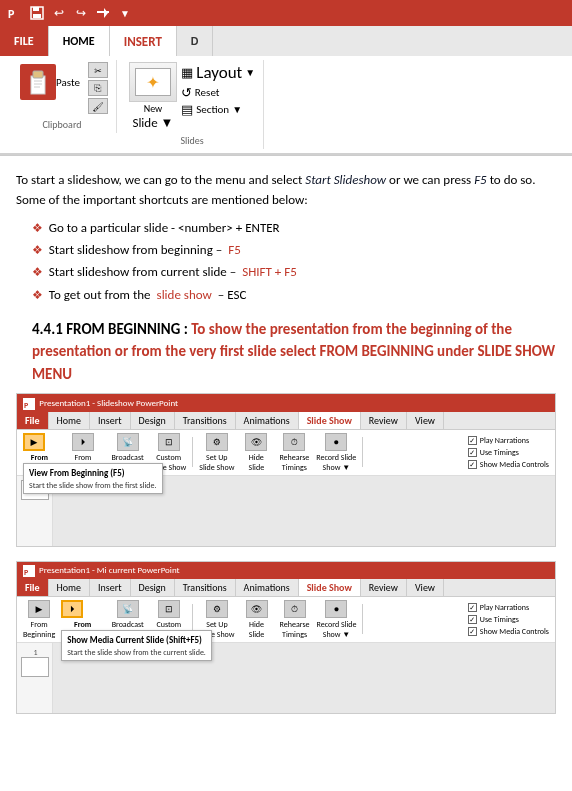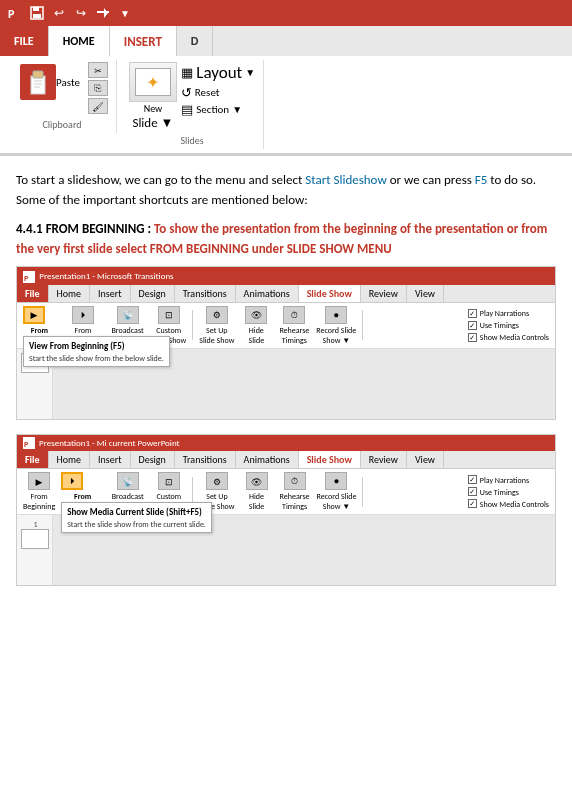--- a/index.html
+++ b/index.html
@@ -221,21 +221,22 @@
     }
 
     .intro-text {
       font-size: 13px;
       color: #000;
       line-height: 1.5;
       margin-bottom: 10px;
     }
 
     .intro-text span.highlight {
-      color: #0369a1;
+      color: #0f172a;
+      font-style: italic;
     }
 
     .bullet-list {
       list-style: none;
       margin: 8px 0 14px 16px;
     }
 
     .bullet-list li {
       font-size: 13px;
       color: #000;
@@ -252,24 +253,24 @@
       font-size: 12px;
       flex-shrink: 0;
       margin-top: 1px;
     }
 
     .bullet-list li span.red {
       color: #c0392b;
     }
 
     .section-heading {
-      font-size: 13px;
+      font-size: 15px;
       font-weight: 400;
       color: #000;
-      margin: 8px 0 6px 0;
+      margin: 8px 0 6px 16px;
       line-height: 1.5;
     }
 
     .section-heading span.red {
       color: #c0392b;
     }
 
     
     .pp-screenshot {
       border: 1px solid #ccc;
@@ -538,53 +539,59 @@
     </div>
   </div>
 </div>
 
 <div class="main-content">
   <p class="intro-text">
     To start a slideshow, we can go to the menu and select <span class="highlight">Start Slideshow</span> or we can press <span class="highlight">F5</span> to do so.<br>
     Some of the important shortcuts are mentioned below:
   </p>
 
+  <ul class="bullet-list">
+    <li>Go to a particular slide - &lt;number&gt; + ENTER</li>
+    <li>Start slideshow from beginning – <span class="red">F5</span></li>
+    <li>Start slideshow from current slide – <span class="red">SHIFT + F5</span></li>
+    <li>To get out from the <span class="red">slide show</span> – ESC</li>
+  </ul>
 
   <p class="section-heading">
     <strong>4.4.1 FROM BEGINNING : <span class="red">To show the presentation from the beginning of the presentation or from the very first slide select  FROM BEGINNING  under SLIDE SHOW MENU</span></strong>
   </p>
 
   <div class="pp-screenshot">
     <div class="pp-title-bar">
       <span>
         <svg width="12" height="12" viewBox="0 0 12 12" style="vertical-align:middle;margin-right:2px;">
           <rect width="12" height="12" fill="#fff"></rect>
           <text x="1" y="10" font-size="8" fill="#c0392b" font-weight="bold">P</text>
         </svg>
-        <span style="font-size:9px;">Presentation1 - Microsoft Transitions</span>
+        <span style="font-size:9px;">Presentation1 - Slideshow PowerPoint</span>
       </span>
     </div>
     <div class="pp-tabs-row">
       <div class="pp-tab file-tab" style="background:#c0392b;color:#fff;font-weight:700;">File</div>
       <div class="pp-tab">Home</div>
       <div class="pp-tab">Insert</div>
       <div class="pp-tab">Design</div>
       <div class="pp-tab">Transitions</div>
       <div class="pp-tab">Animations</div>
       <div class="pp-tab active-tab">Slide Show</div>
       <div class="pp-tab">Review</div>
       <div class="pp-tab">View</div>
     </div>
     <div class="pp-ribbon">
       <div class="pp-ribbon-btn pp-tooltip">
         <div class="pp-ribbon-icon active-icon">▶</div>
         <div style="font-size:8px;text-align:center;font-weight:600;">From<br>Beginning</div>
         <div class="tooltip-box">
           <div class="tooltip-title">View From Beginning (F5)</div>
-          <div class="tooltip-desc">Start the slide show from the below slide.</div>
+          <div class="tooltip-desc">Start the slide show from the first slide.</div>
         </div>
       </div>
       <div class="pp-ribbon-btn">
         <div class="pp-ribbon-icon">⏵</div>
         <div style="font-size:8px;text-align:center;">From<br>Current Slide</div>
       </div>
       <div class="pp-ribbon-btn">
         <div class="pp-ribbon-icon">📡</div>
         <div style="font-size:8px;text-align:center;">Broadcast<br>Slide Show</div>
       </div>

